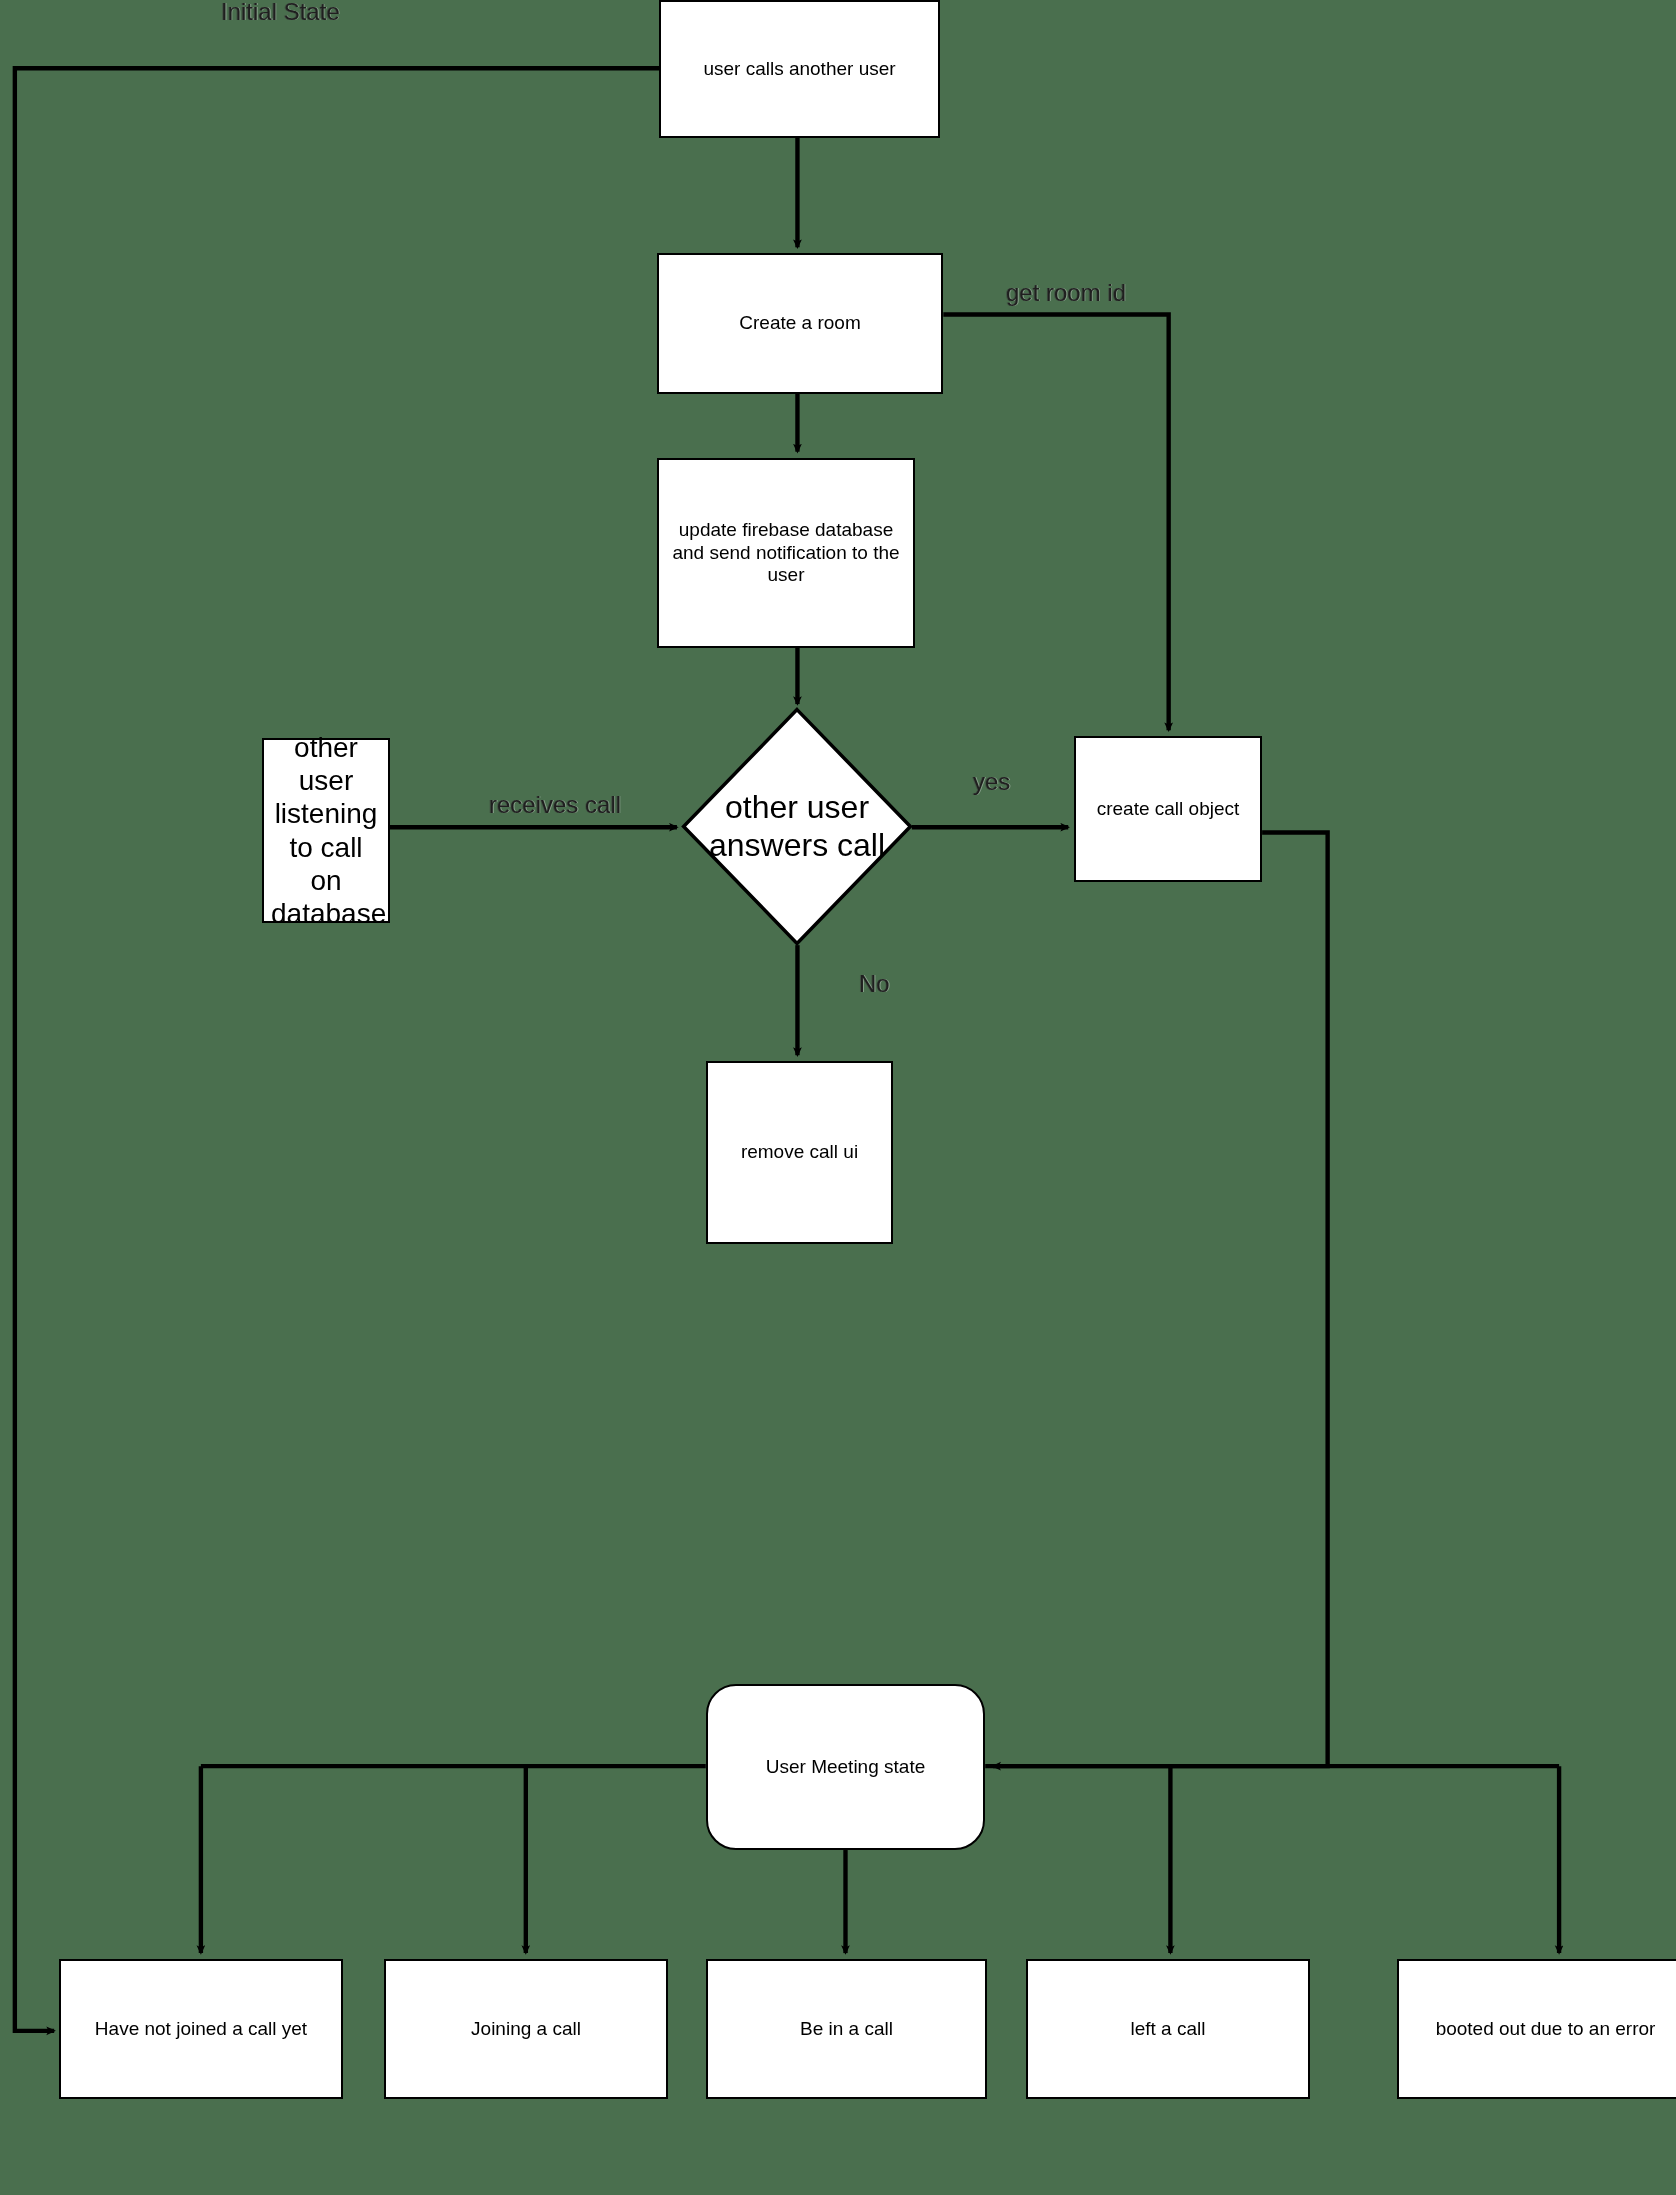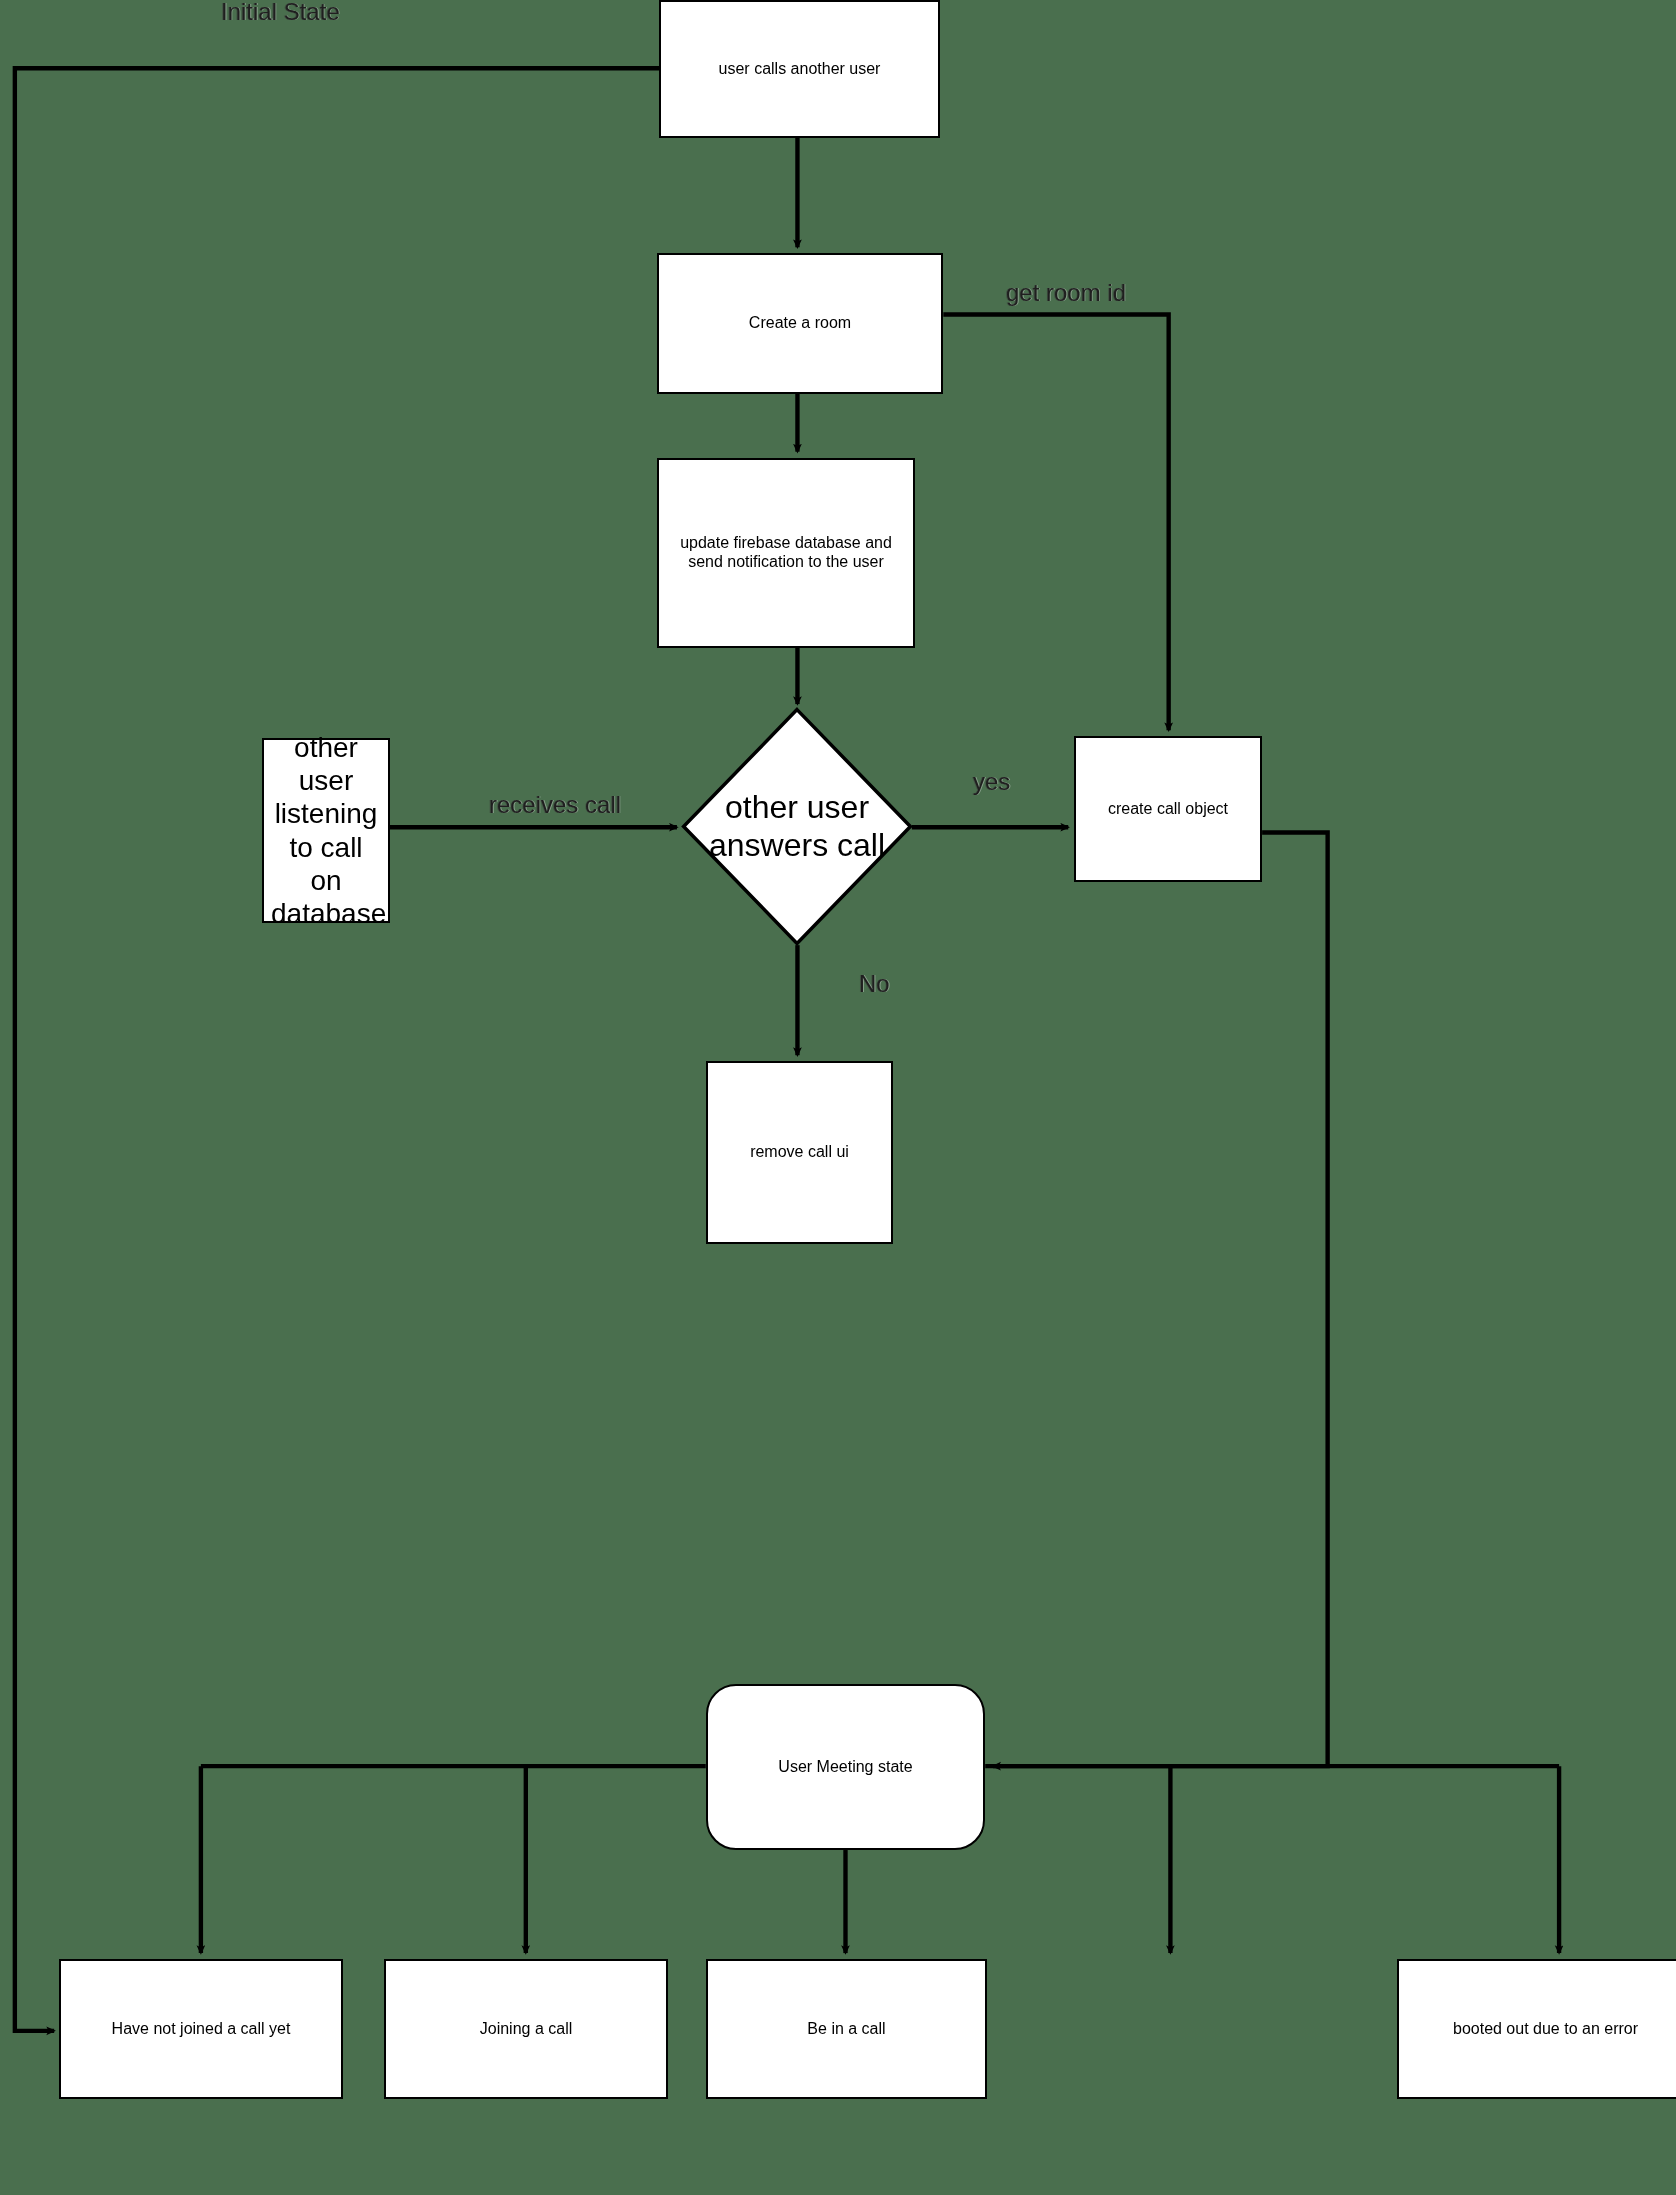--- a/index.html
+++ b/index.html
@@ -25,21 +25,21 @@
   .node{
     position:absolute;
     background:#ffffff;
     border:2.6px solid #000000;
     box-sizing:border-box;
     display:flex;
     align-items:center;
     justify-content:center;
     text-align:center;
     color:#000000;
-    font-size:16px;
+    font-size:19px;
     line-height:1.18;
     padding:3.5px 7px;
     z-index:5;
   }
   .node.rounded{
     border-radius:30px;
   }
   .node-text{
     display:block;
     width:100%;
@@ -172,19 +172,22 @@
   </div>
 
   <div class="node" style="left:59px; top:1959px; width:284px; height:140px;">
     <span class="node-text">Have not joined a call yet</span>
   </div>
 
   <div class="node" style="left:706px; top:1959px; width:281px; height:140px;justify-content:flex-end;">
     <span class="node-text">Be in a call</span>
   </div>
 
+  <div class="node" style="left:1026px; top:1959px; width:284px; height:140px;">
+    <span class="node-text">left a call</span>
+  </div>
 
   <div class="node" style="left:1397px; top:1959px; width:297px; height:140px;">
     <span class="node-text">booted out due to an error</span>
   </div>
 
 </div>
 
 
 </body></html>

